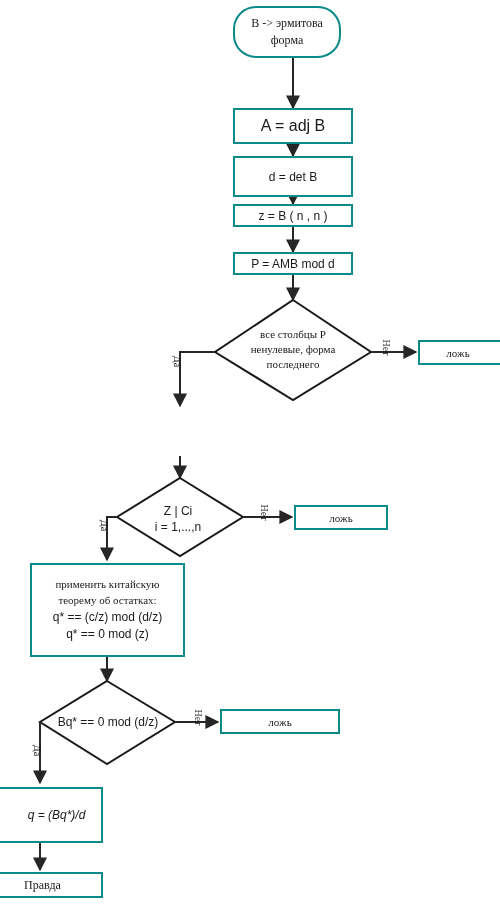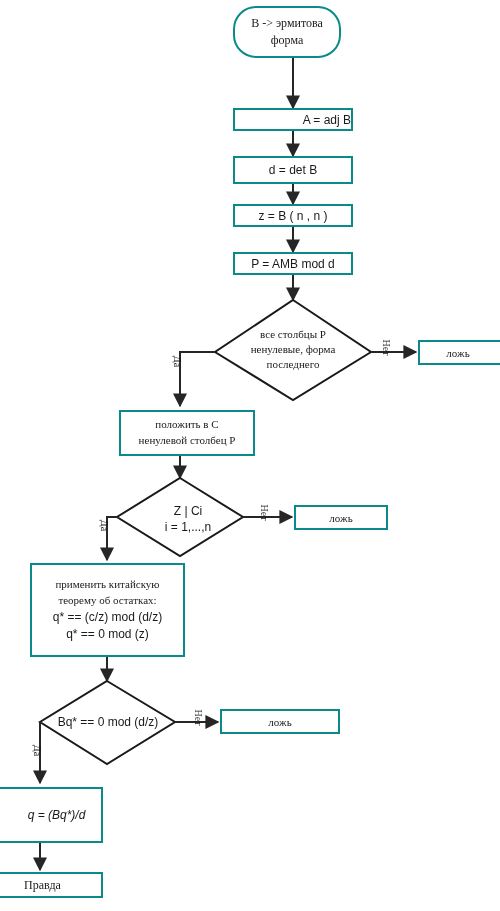--- a/index.html
+++ b/index.html
@@ -115,25 +115,25 @@
     <line x1="40" y1="843" x2="40" y2="870" stroke="#262626" stroke-width="2" marker-end="url(#arrow)"></line>
   </svg>
 
   <div class="node proc proc-serif" style="left:233px; top:6px; width:108px; height:52px; font-size:12px;border-radius:23px;">
     <div class="lines">
       <span>B -&gt; эрмитова</span>
       <span>форма</span>
     </div>
   </div>
 
-  <div class="node proc proc-sans" style="left:233px; top:108px; width:120px; height:23px; font-size:12px;justify-content:flex-end;">
+  <div class="node proc proc-sans" style="left:233px; top:108px; width:120px; height:36px; font-size:16px;">
     <span>A = adj B</span>
   </div>
 
-  <div class="node proc proc-sans" style="left:233px; top:156px; width:120px; height:28px; font-size:12px;">
+  <div class="node proc proc-sans" style="left:233px; top:156px; width:120px; height:41px; font-size:12px;">
     <span>d = det B</span>
   </div>
 
   <div class="node proc proc-sans" style="left:233px; top:252px; width:120px; height:23px; font-size:12px;">
     <span>P = AMB mod d</span>
   </div>
 
   <div class="node proc proc-sans" style="left:233px; top:204px; width:120px; height:23px; font-size:12px;">
     <span>z = B ( n , n )</span>
   </div>
@@ -141,28 +141,22 @@
   <div class="diamond-label proc-serif" style="left:215px; top:327px; width:156px; font-size:11px;">
     <div>все столбцы P</div>
     <div>ненулевые, форма</div>
     <div>последнего</div>
   </div>
 
   <div class="node proc proc-serif" style="left:418px; top:340px; width:110px; height:25px; font-size:11px;">
     <span style="margin-right:30px;">ложь</span>
   </div>
 
-  <div class="node proc proc-serif" style="left:119px; top:410px; width:136px; height:46px; font-size:11px;">
-    <div class="lines">
-      <span>положить в  C</span>
-      <span>ненулевой столбец P</span>
-    </div>
-  </div>
 
-  <div class="diamond-label proc-sans" style="left:138px; top:503px; width:100px; font-size:12px;">
+  <div class="diamond-label proc-sans" style="left:128px; top:503px; width:100px; font-size:12px;">
     <div>Z | Ci</div>
     <div>i  = 1,...,n</div>
   </div>
 
   <div class="node proc proc-serif" style="left:294px; top:505px; width:94px; height:25px; font-size:11px;">
     <span>ложь</span>
   </div>
 
   <div class="node proc" style="left:30px; top:563px; width:155px; height:94px; font-size:11px;align-items:center;">
     <div class="lines">

